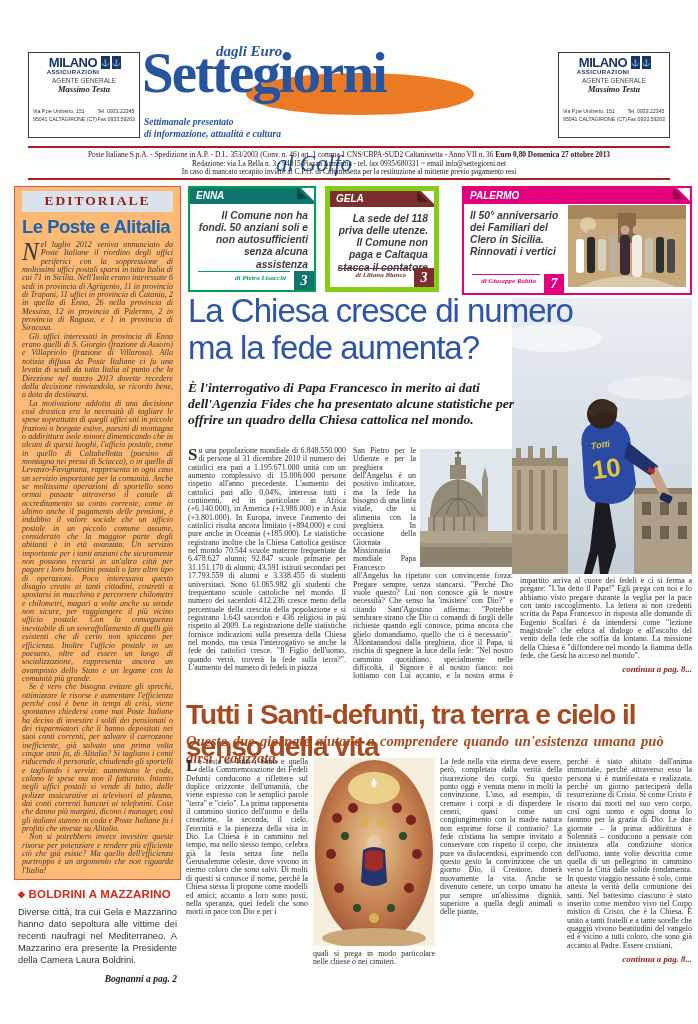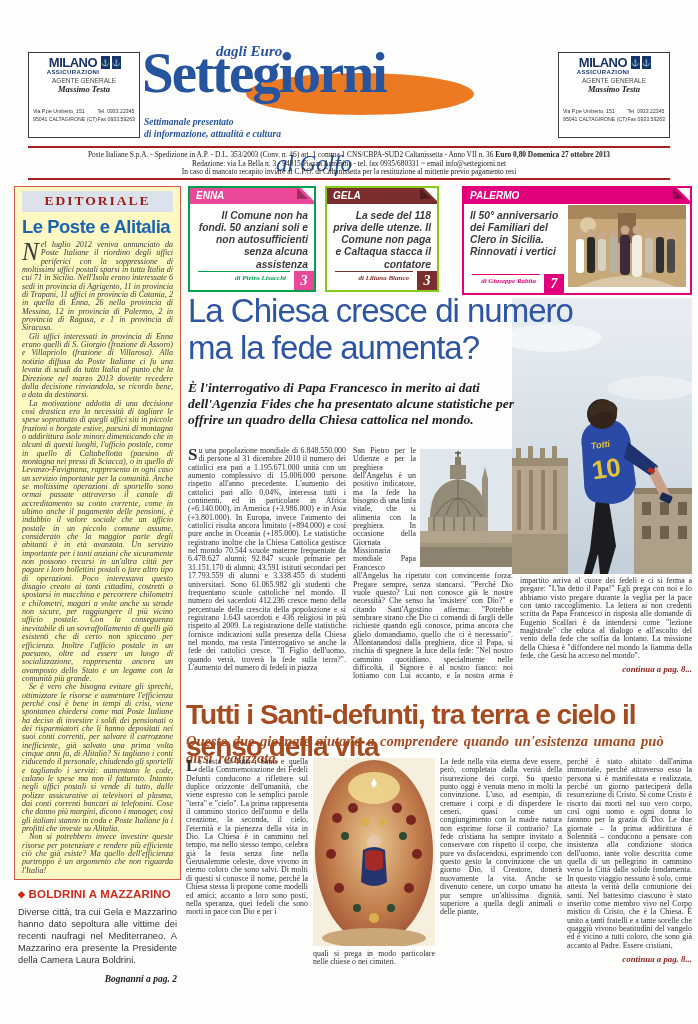--- a/index.html
+++ b/index.html
@@ -39,21 +39,21 @@
              color:#27549f;margin-top:40px; }
 
   
   .rule { left:28px; width:642px; height:2px; background:#a91d20; }
   .pubinfo { left:28px; top:151px; width:642px; text-align:center; font-size:7.4px;
              line-height:1.18; color:#222; }
   .pubinfo b { font-weight:bold; }
 
   
   .editorial { left:14px; top:186px; width:167px; height:694px; border:1px solid #cf5b4c;
-               background:#fef9c3; padding:4px 7px; overflow:hidden; }
+               background:#fdba74; padding:4px 7px; overflow:hidden; }
   .kicker { background:#dbe2ec; color:#9c1a15; font-weight:bold; text-align:center;
             font-size:13.5px; letter-spacing:2px; padding:2px 0 3px; }
   .edit-title { font-family:"Liberation Sans", sans-serif; font-weight:bold; color:#1d64ae;
                 font-size:18.5px; letter-spacing:-0.5px; margin:4px 0 3px; }
   .edit-body { font-style:italic; font-size:8.1px; line-height:8.35px; text-align:justify;
                color:#3a3a3a; }
   .edit-body p { text-indent:7px; }
   .edit-body p.first { text-indent:0; }
   .dropcap { float:left; font-size:25px; line-height:22px; padding-right:2px; font-style:italic; }
 
@@ -79,23 +79,23 @@
                  font-size:10.3px; line-height:1.18; color:#3c3c3c; padding:6px 6px 2px;
                  text-align:right; }
   .nbox .nfoot { position:absolute; left:8px; right:0; bottom:0; height:19px; }
   .nbox .footline { position:absolute; left:0; right:24px; top:0; border-top:1.5px solid; }
   .nbox .byline { position:absolute; right:28px; top:3px; font-style:italic; font-weight:bold;
                   font-size:7px; }
   .nbox .pgsq { position:absolute; right:0; bottom:0; width:20px; height:19px; color:#fff;
                 font-style:italic; font-weight:bold; font-size:14px; display:flex;
                 align-items:center; justify-content:center; }
   .enna  { left:188px; width:128px; height:106px; border:2px solid #00a14e; }
-  .enna .band, .enna .pgsq { background:#ec4899;font-style:italic; }
+  .enna .band, .enna .pgsq { background:#0f766e;font-style:italic; }
   .enna .footline { border-color:#00a14e; } .enna .byline { color:#00a14e; }
-  .gela  { left:325px; width:114px; height:106px; border:2px solid #84cc16; }
+  .gela  { left:325px; width:114px; height:106px; border:5px solid #84cc16; }
   .gela .band, .gela .pgsq { background:#7c2d2d; }
   .gela .footline { border-color:#7c2d2d; } .gela .byline { color:#7c2d2d; }
   .palermo { left:462px; width:230px; height:109px; border:2px solid #e3007c; }
   .palermo .band, .palermo .pgsq { background:#e3007c; }
   .palermo .footline { border-color:#e3007c; } .palermo .byline { color:#e3007c;text-align:right; }
   .palermo .nbody { text-align:left; width:102px; }
   .pal-photo { position:absolute; right:4px; top:17px; width:118px; height:82px; }
 
   
   .man-photo { left:512px; top:298px; width:180px; height:276px; z-index:1; }

